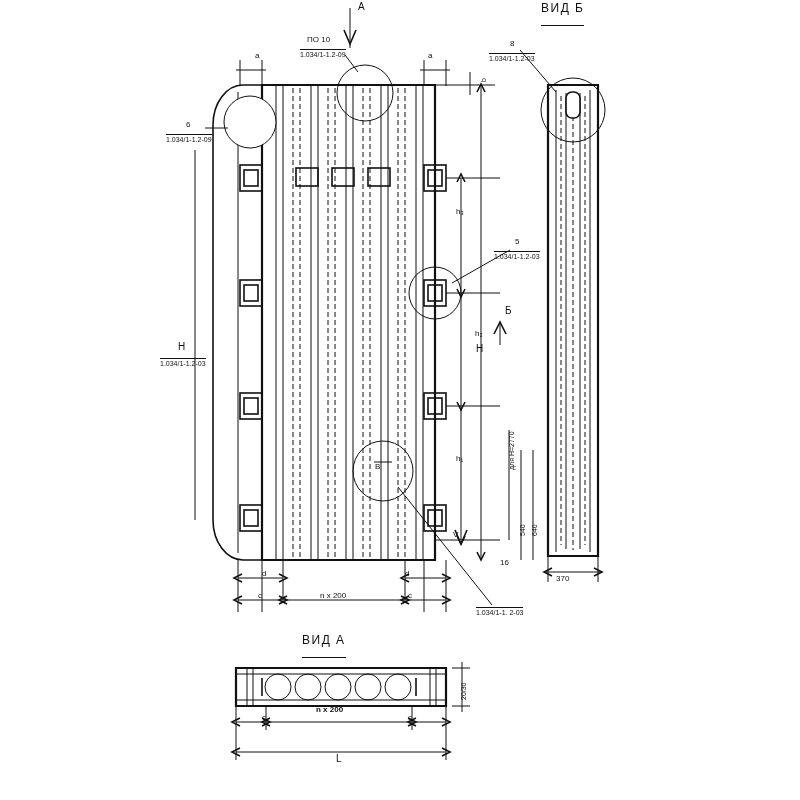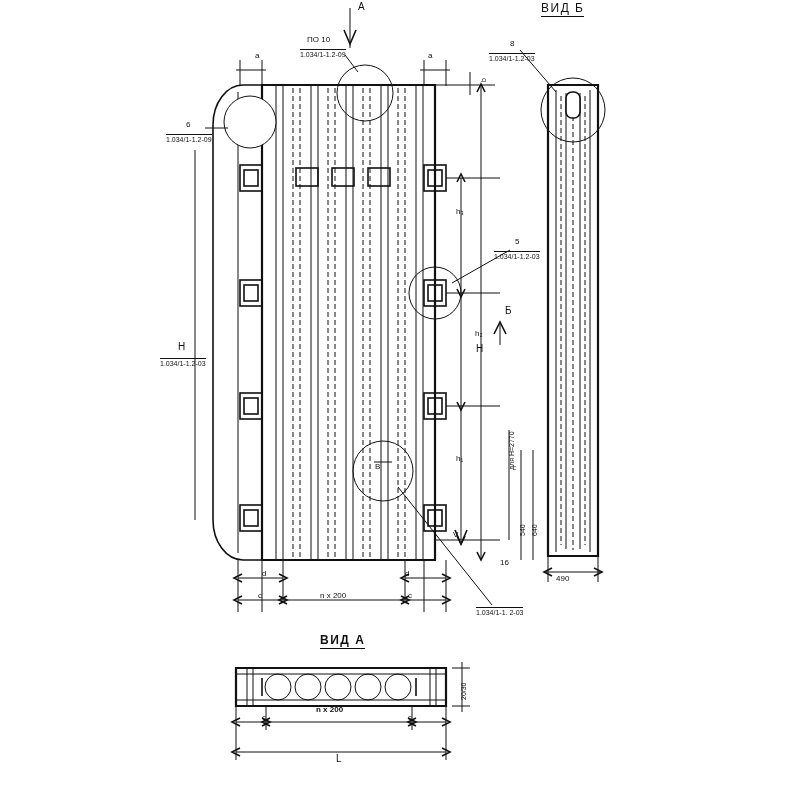--- a/index.html
+++ b/index.html
@@ -3,21 +3,21 @@
 <meta charset="utf-8">
 <style>
   html,body{margin:0;padding:0;background:#ffffff;}
   body{width:800px;height:800px;overflow:hidden;font-family:"Liberation Sans",sans-serif;color:#111;}
   #sheet{position:relative;width:800px;height:800px;background:#fff;}
   .lbl{position:absolute;font-family:"Liberation Sans",sans-serif;color:#111;white-space:nowrap;line-height:1.05;}
   .lbl.small{font-size:8px;}
   .lbl.tiny{font-size:7px;}
   .lbl.med{font-size:10px;}
   .lbl.big{font-size:12px;letter-spacing:1.5px;}
-  .lbl.under{border-bottom:1px solid #111;padding-bottom:1px;}
+  .lbl.under{border-bottom:1px solid #111;padding-bottom:10px;}
   .rot{transform-origin:left top;}
   svg{position:absolute;left:0;top:0;}
   .ln{stroke:#111;fill:none;}
   .w1{stroke-width:1;}
   .w15{stroke-width:1.6;}
   .w2{stroke-width:2.2;}
   .dash2{stroke-dasharray:5 3;}
   .fillw{fill:#fff;}
 </style>
 </head>
@@ -238,21 +238,21 @@
       <path d="M270,718 L262,722 L270,726"></path>
       <path d="M408,718 L416,722 L408,726"></path>
       <path d="M416,718 L408,722 L416,726"></path>
       <path d="M442,718 L450,722 L442,726"></path>
       <path d="M240,748 L232,752 L240,756"></path>
       <path d="M442,748 L450,752 L442,756"></path>
     </g>
   </svg>
 
   <div class="lbl big under" style="left:541px;top:2px;">ВИД Б</div>
-  <div class="lbl big under" style="left:320px;top:634px;font-weight:bold;">ВИД А</div>
+  <div class="lbl big under" style="left:302px;top:634px;">ВИД А</div>
 
   <div class="lbl med" style="left:358px;top:2px;">A</div>
   <div class="lbl med" style="left:505px;top:306px;">Б</div>
   <div class="lbl small" style="left:375px;top:463px;">В</div>
   <div class="lbl small" style="left:453px;top:531px;">V</div>
 
   <div class="lbl small" style="left:307px;top:36px;">ПО 10</div>
   <div class="lbl tiny" style="left:300px;top:49px;border-top:1px solid #111;padding-top:1px;">1.034/1-1.2-09</div>
 
   <div class="lbl small" style="left:186px;top:121px;">6</div>
@@ -282,21 +282,21 @@
   <div class="lbl small" style="left:456px;top:208px;">h₃</div>
   <div class="lbl small" style="left:475px;top:330px;">h₂</div>
   <div class="lbl small" style="left:456px;top:455px;">h₁</div>
   <div class="lbl med" style="left:476px;top:344px;">H</div>
   <div class="lbl rot tiny" style="left:480px;top:82px;transform:rotate(-90deg);">b</div>
 
   <div class="lbl rot tiny" style="left:508px;top:470px;transform:rotate(-90deg);">для H=2770</div>
   <div class="lbl rot tiny" style="left:519px;top:536px;transform:rotate(-90deg);">540</div>
   <div class="lbl rot tiny" style="left:531px;top:536px;transform:rotate(-90deg);">640</div>
 
-  <div class="lbl small" style="left:556px;top:575px;">490</div>
+  <div class="lbl small" style="left:556px;top:575px;">370</div>
 
   <div class="lbl small" style="left:262px;top:714px;">c</div>
   <div class="lbl small" style="left:408px;top:714px;">c</div>
   <div class="lbl small" style="left:316px;top:706px;font-weight:bold;">n x 200</div>
   <div class="lbl med" style="left:336px;top:754px;">L</div>
   <div class="lbl rot tiny" style="left:460px;top:700px;transform:rotate(-90deg);">20/30</div>
 
 </div>
 
 </body></html>

